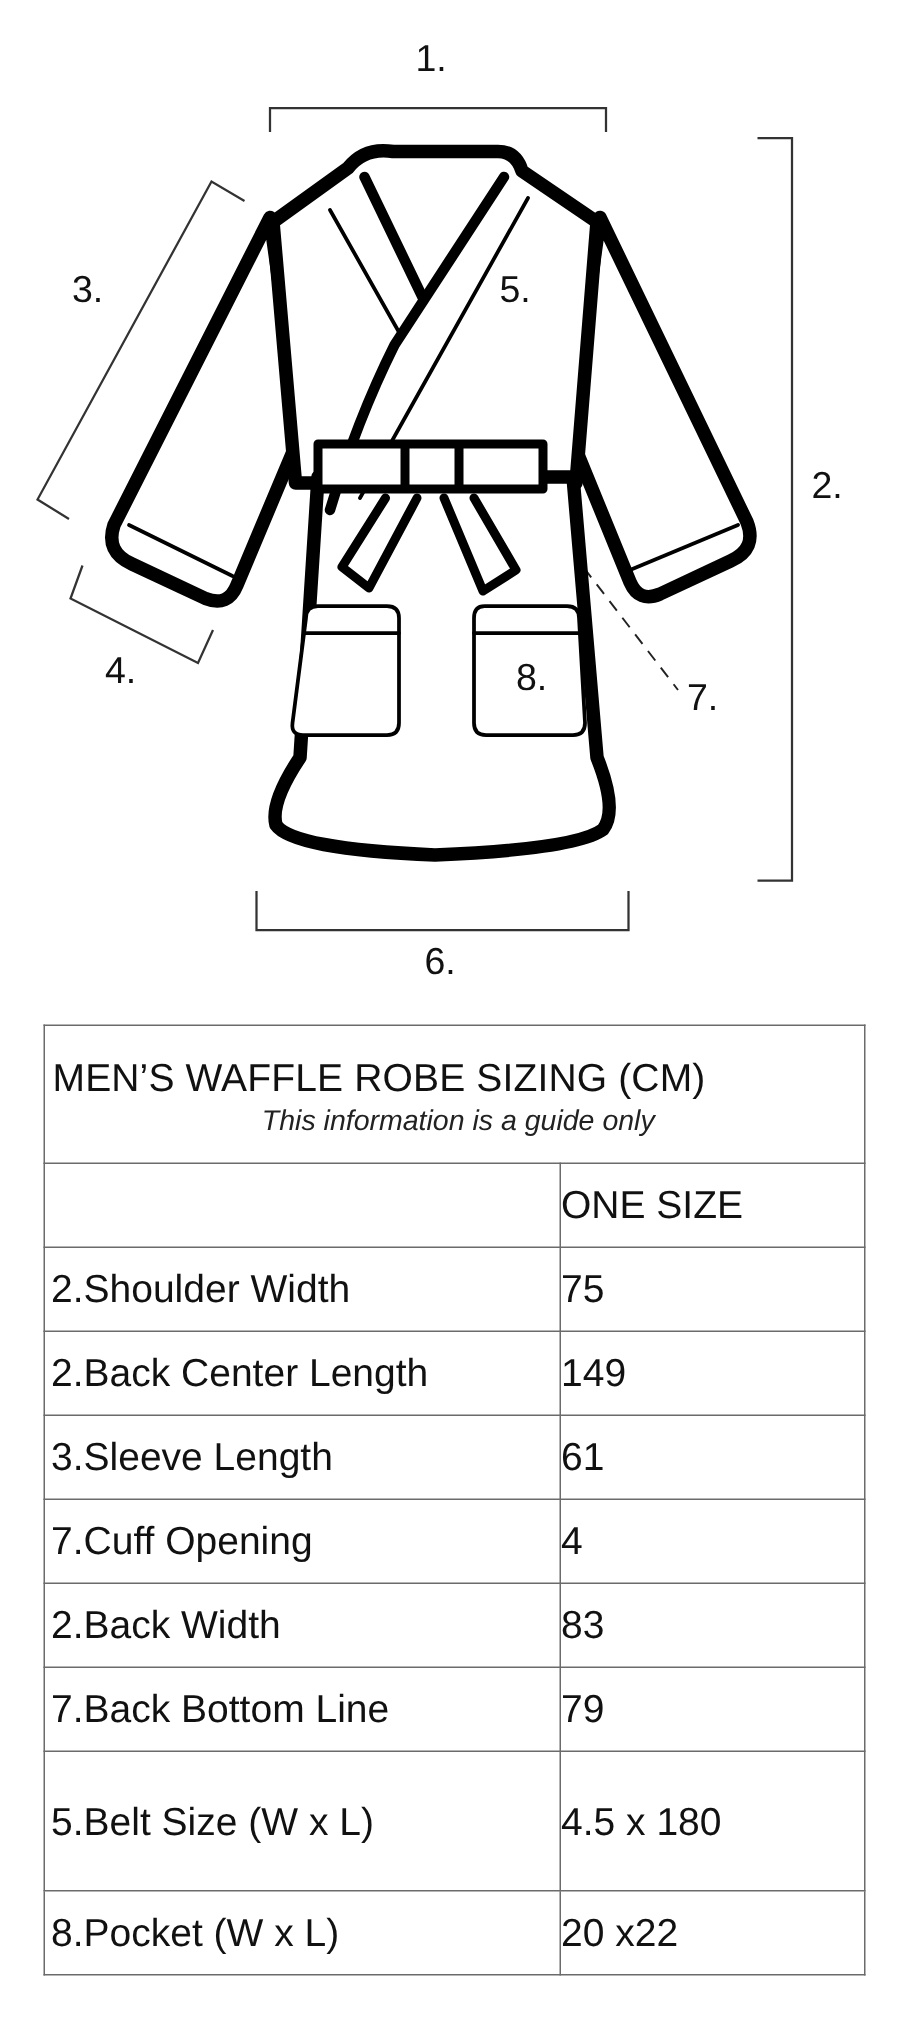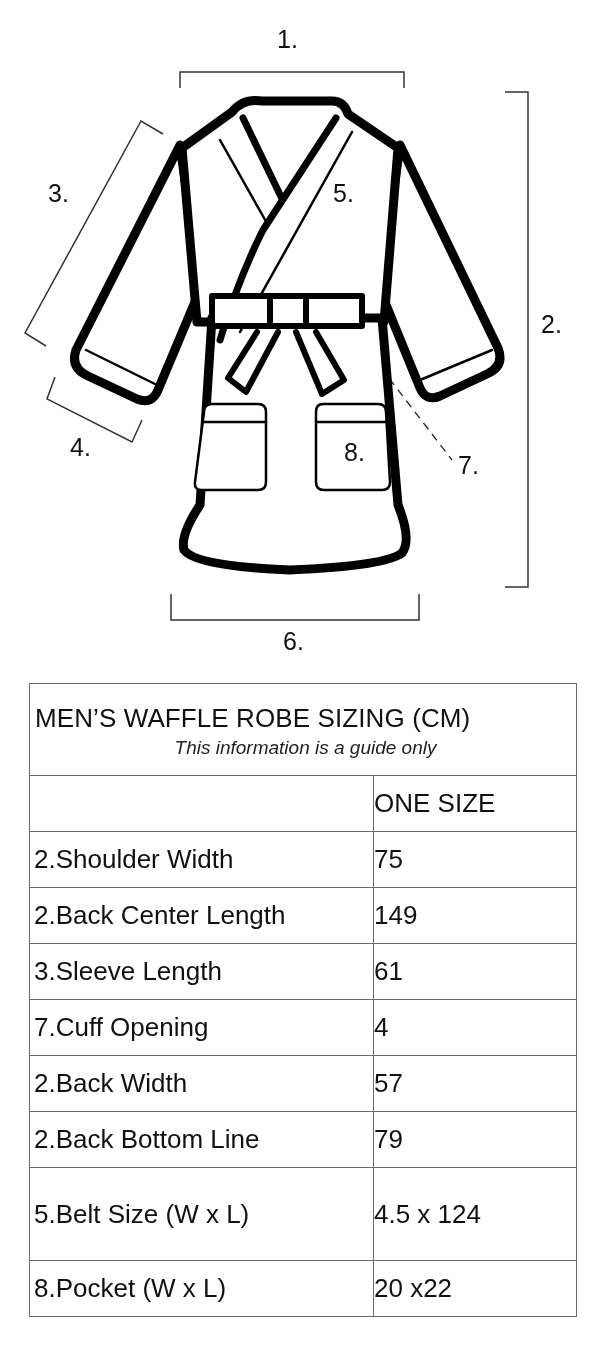--- a/index.html
+++ b/index.html
@@ -108,28 +108,28 @@
   <tr class="row">
     <td class="name">3.Sleeve Length</td>
     <td class="val">61</td>
   </tr>
   <tr class="row">
     <td class="name">7.Cuff Opening</td>
     <td class="val">4</td>
   </tr>
   <tr class="row">
     <td class="name">2.Back Width</td>
-    <td class="val">57</td>
+    <td class="val">83</td>
   </tr>
   <tr class="row">
-    <td class="name">2.Back Bottom Line</td>
+    <td class="name">7.Back Bottom Line</td>
     <td class="val">79</td>
   </tr>
   <tr class="row tall">
     <td class="name">5.Belt Size (W x L)</td>
-    <td class="val">4.5 x 124</td>
+    <td class="val">4.5 x 180</td>
   </tr>
   <tr class="row">
     <td class="name">8.Pocket (W x L)</td>
     <td class="val">20 x22</td>
   </tr>
 </tbody>
   </table>
 
 </body></html>

